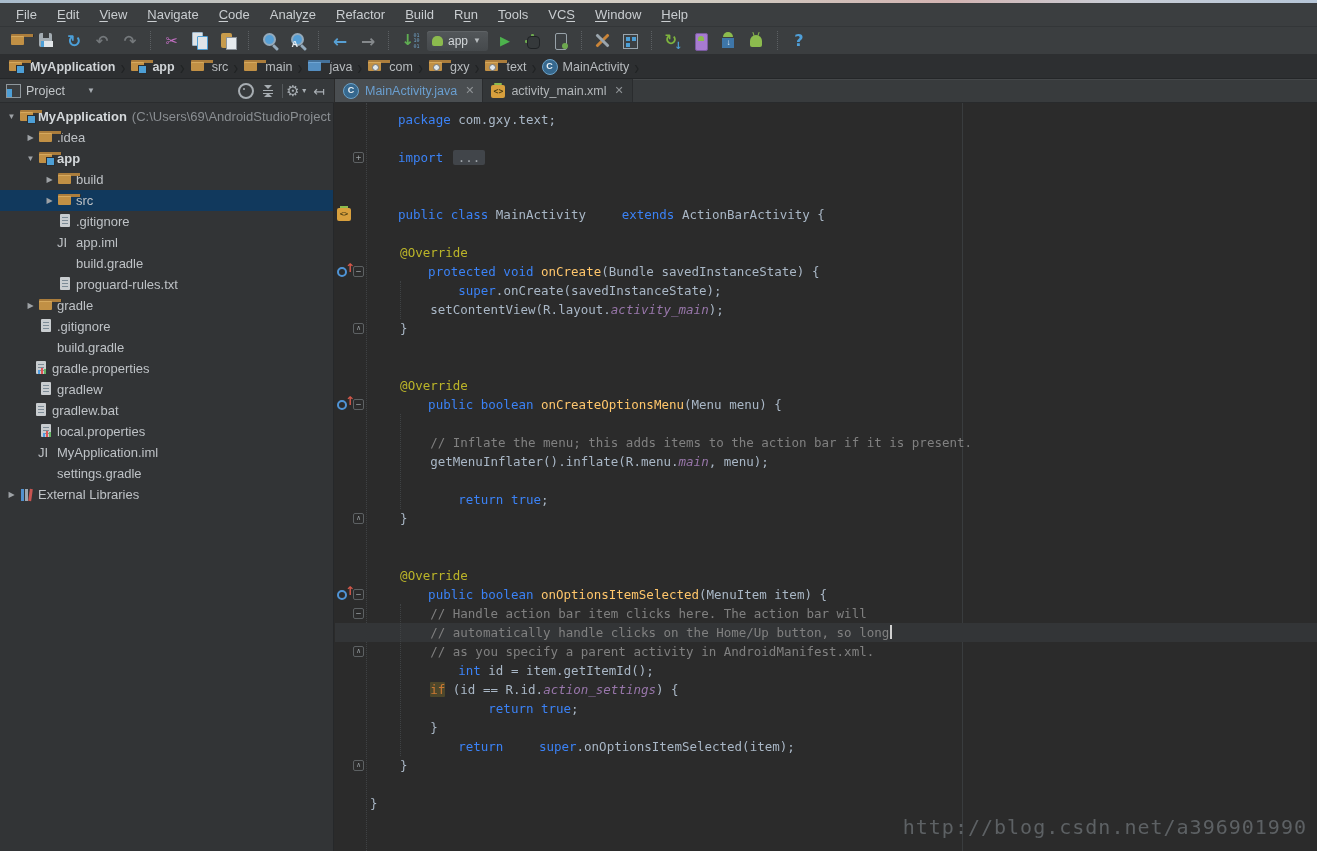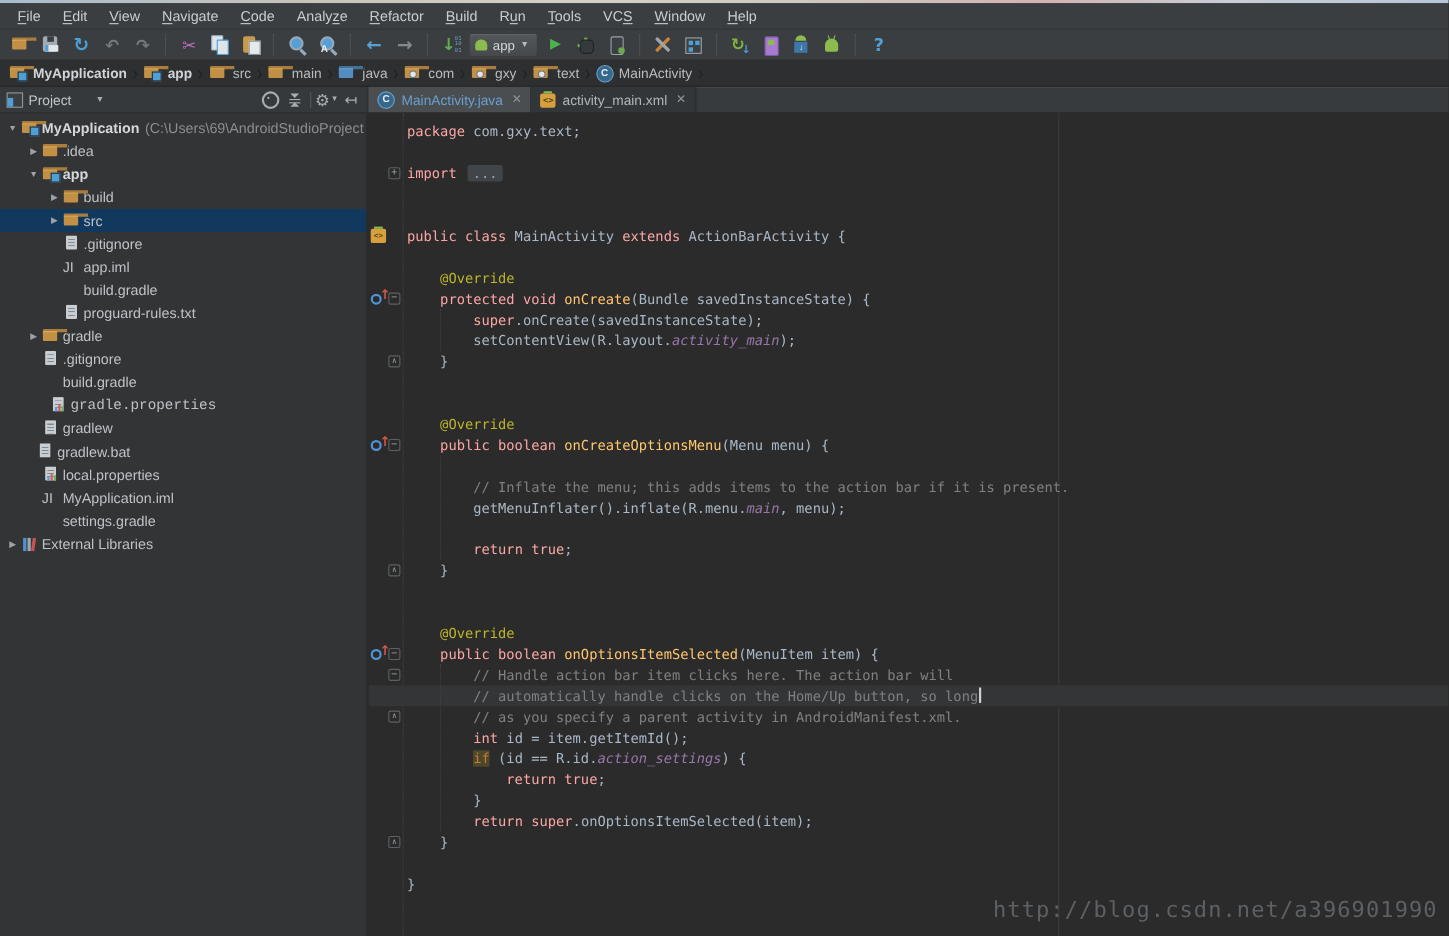--- a/index.html
+++ b/index.html
@@ -134,21 +134,21 @@
     font:bold 8px/13px "DejaVu Sans Mono",monospace;text-align:center;margin-top:1px;}
   .ti-android-xml-file::before{content:"";position:absolute;left:3px;top:-2px;width:8px;height:2px;background:#8cbb4e;border-radius:1px;}
 
   
   #editor{position:absolute;left:335px;top:103px;right:0;bottom:0;background:#2b2b2b;overflow:hidden;}
   #gutter-sep{position:absolute;left:31px;top:0;bottom:0;width:0;border-left:1px dotted #3f4244;}
   #margin-line{position:absolute;left:627px;top:0;bottom:0;width:1px;background:#393c3e;}
   #code{position:relative;padding:7px 0 0 0;font-family:"DejaVu Sans Mono",monospace;font-size:12.5px;line-height:19px;}
   .line{height:19px;white-space:pre;padding-left:35px;color:#a9b7c6;}
   .line.caret-line{background:#333537;}
-  .seg-k{color:#fca5a5;}
+  .seg-k{color:#3b82f6;margin-left:28px;}
   .seg-t{color:#a9b7c6;}
   .seg-a{color:#bbb529;}
   .seg-m{color:#ffc66b;}
   .seg-c{color:#808080;}
   .seg-f{color:#9876aa;font-style:italic;}
   .seg-kh{color:#cc7832;background:#4d472b;border-radius:1px;}
   .seg-fbox{background:#41454a;color:#9da3a8;border-radius:2px;padding:0 5px;margin-left:2px;}
   .caret{display:inline-block;width:2px;height:14px;background:#d0d0d0;vertical-align:-2px;margin-left:1px;}
 
   #gutter-layer{position:absolute;left:0;top:0;width:34px;height:100%;}
@@ -511,21 +511,21 @@
       <span class="ti ti-text-file">
         <i class="page"></i>
       </span>
       <span class="lbl">.gitignore</span>
     </div>
     <div class="tree-row" style="padding-left: 23px;">
       <span class="arrow"></span>
       <span class="ti ti-gradle-file"><i class="ring"></i></span>
       <span class="lbl">build.gradle</span>
     </div>
-    <div class="tree-row" style="padding-left: 30px; font-family: Liberation Mono, monospace;">
+    <div class="tree-row" style="padding-left: 18px;">
       <span class="arrow"></span>
       <span class="ti ti-properties-file">
         <i class="page"></i>
         <i class="b1"></i>
         <i class="b2"></i>
         <i class="b3"></i>
       </span>
       <span class="lbl">gradle.properties</span>
     </div>
     <div class="tree-row" style="padding-left: 23px;">

